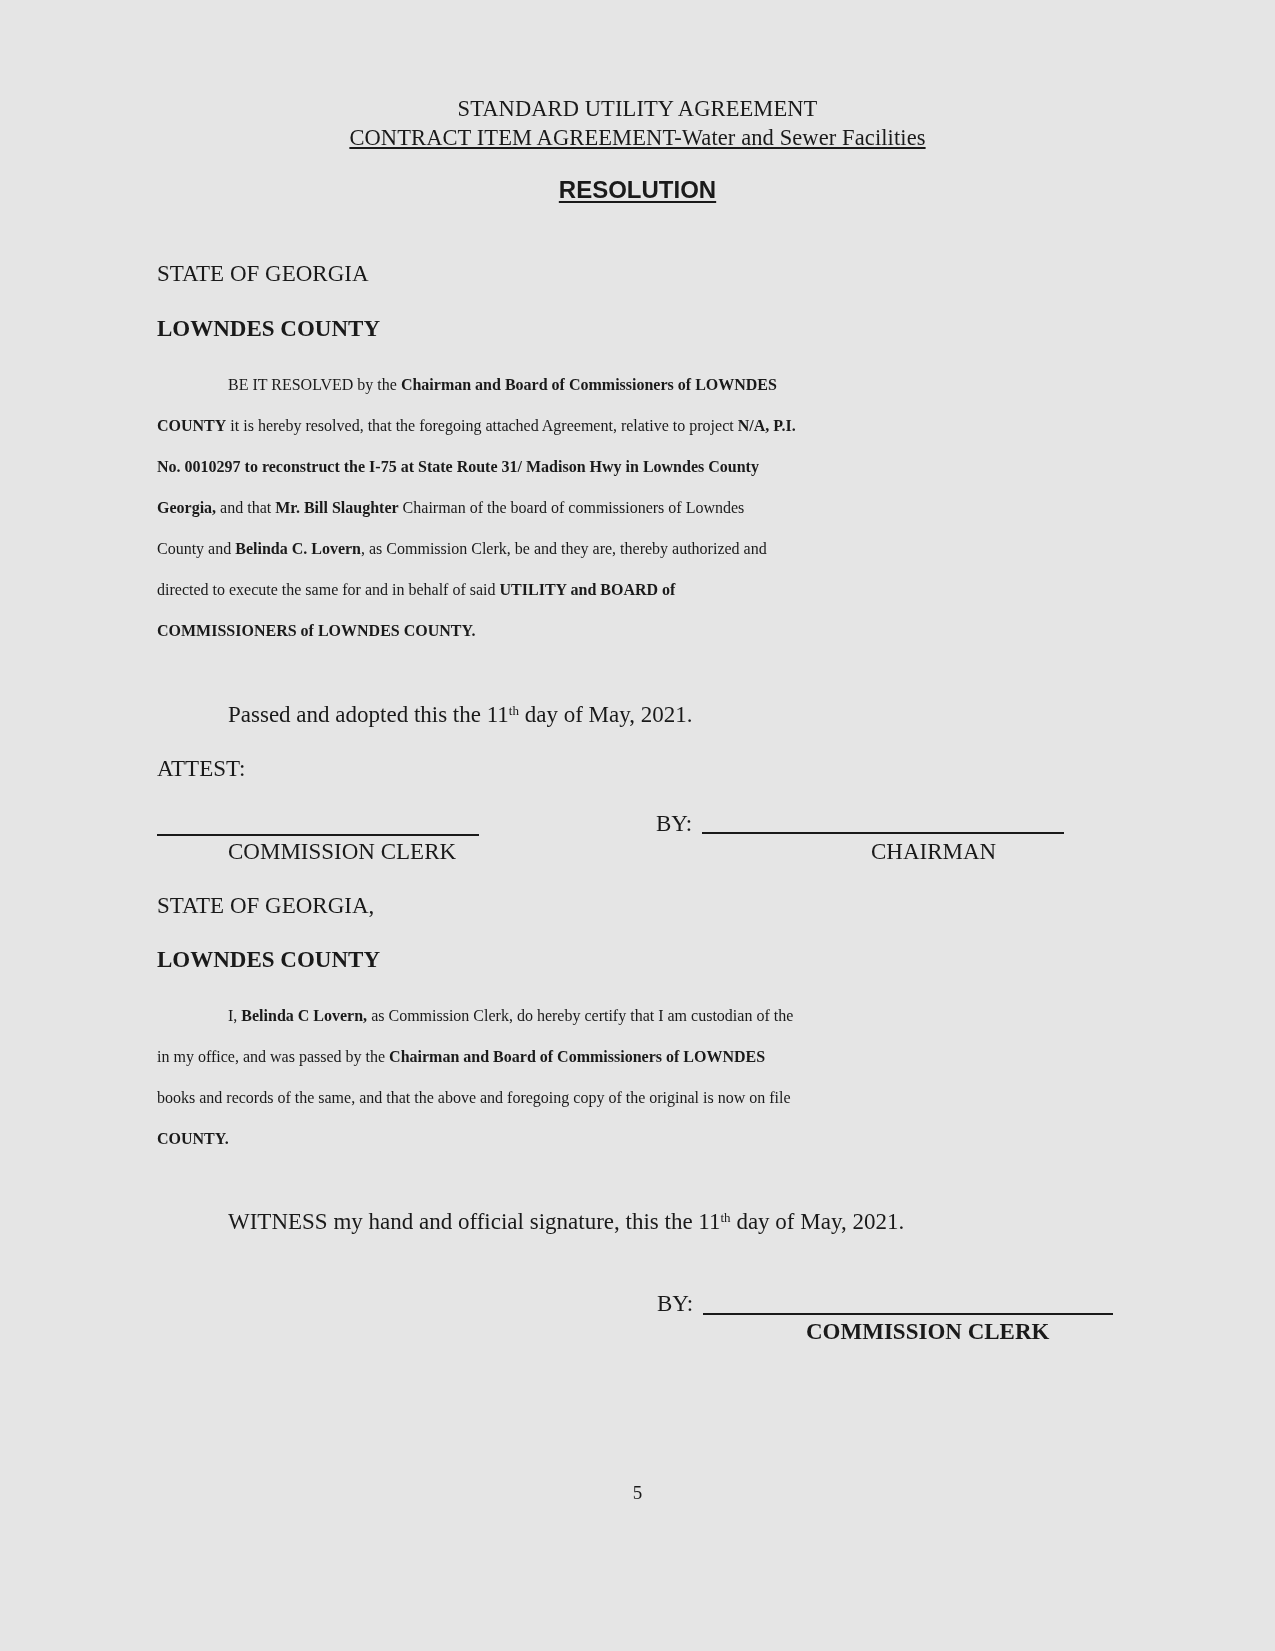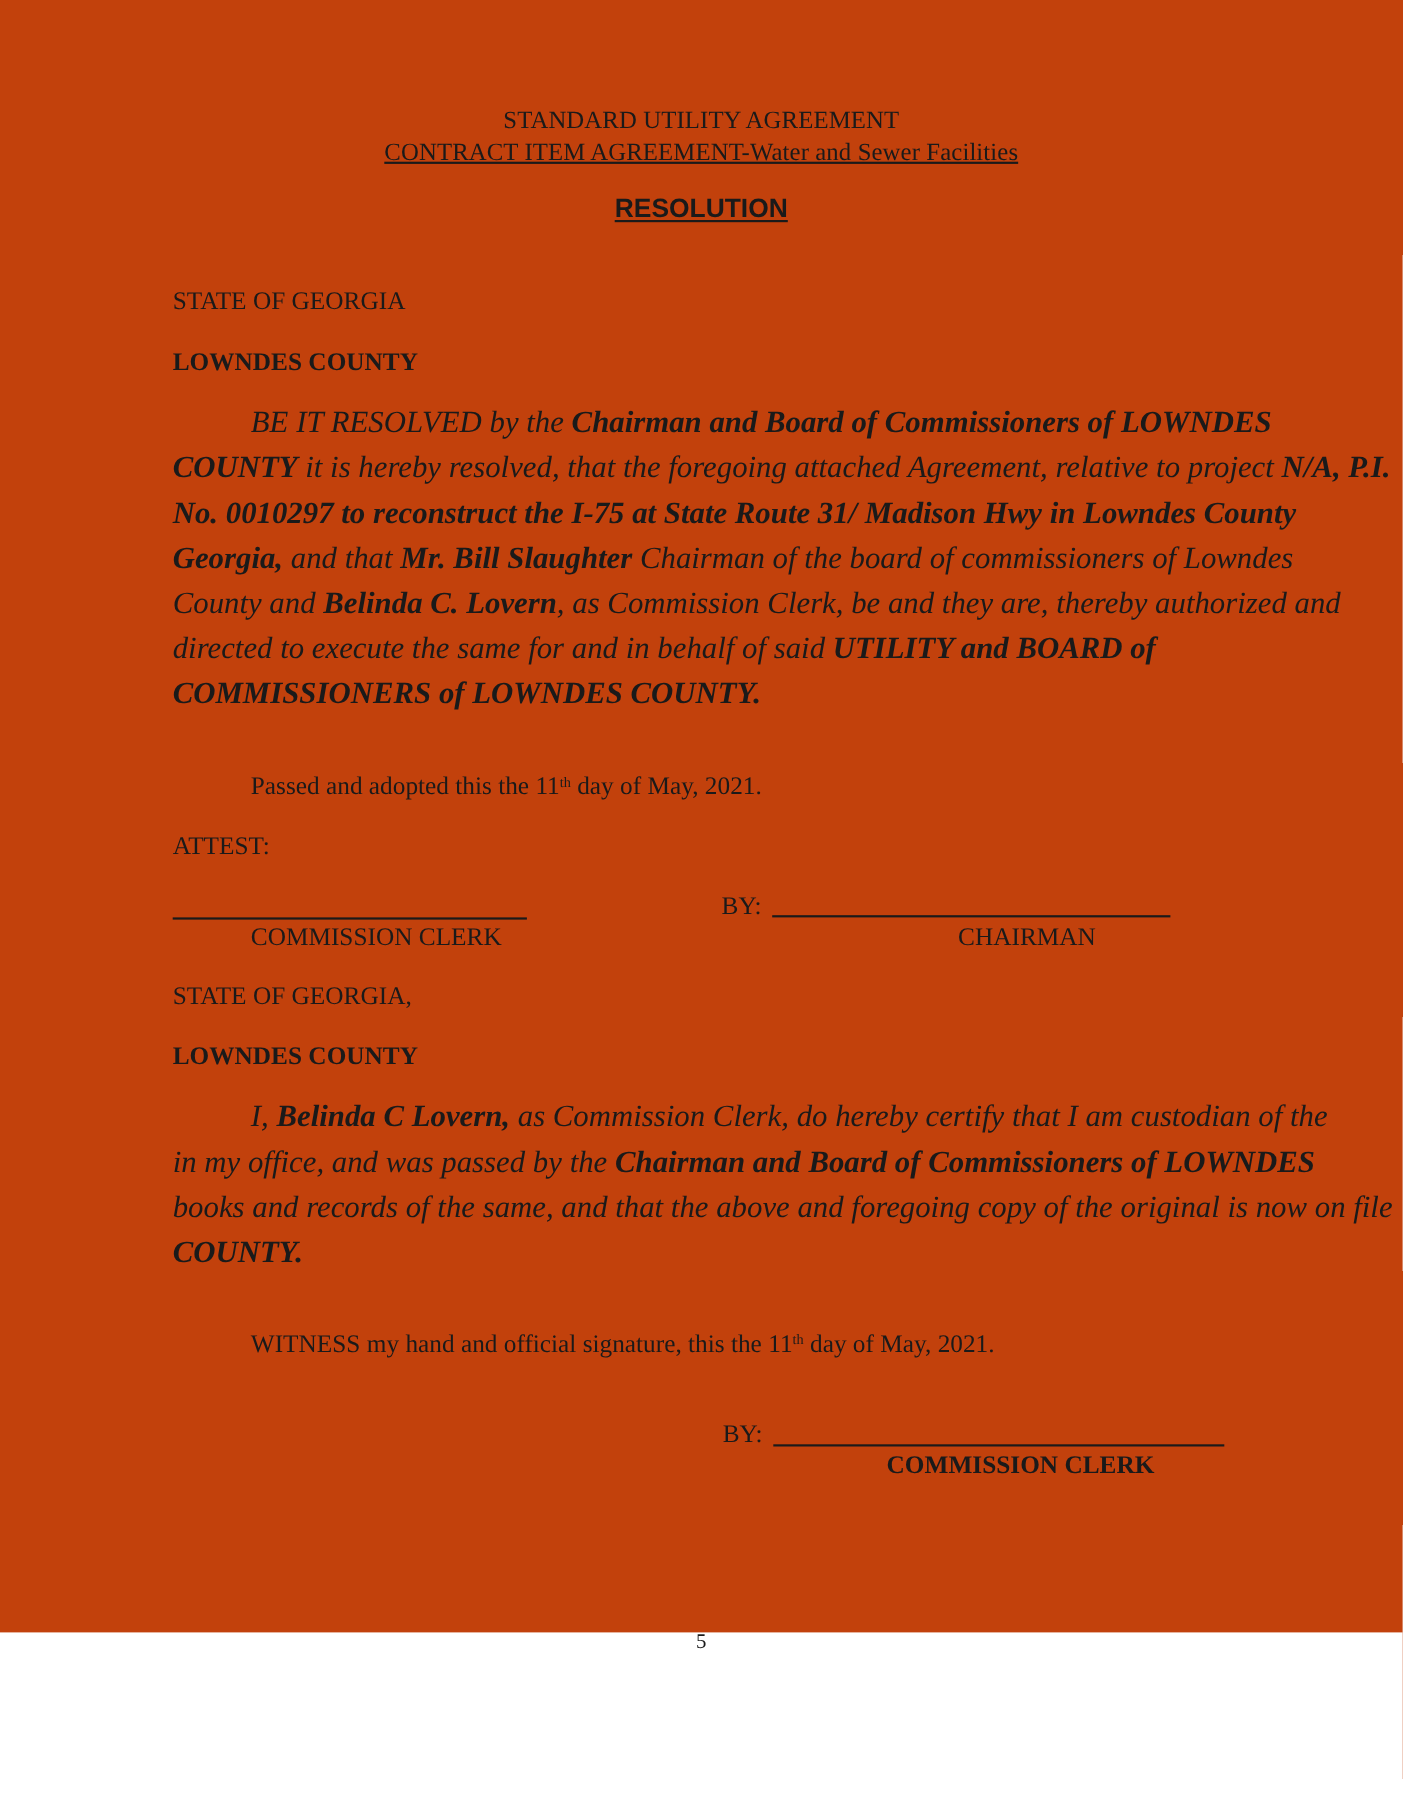--- a/index.html
+++ b/index.html
@@ -1,27 +1,27 @@
 <!DOCTYPE html>
 <html><head>
   <meta charset="utf-8">
   <style>
     html, body { margin: 0; padding: 0; background: #ffffff; }
     body { width: 1275px; height: 1651px; position: relative; overflow: hidden;
            font-family: "Liberation Serif", "DejaVu Serif", serif; color: #1a1a1a; }
-    .page { position: absolute; left: 0; top: 0; width: 1275px; height: 1484px; background: #c2410c; }
+    .page { position: absolute; left: 0; top: 0; width: 1275px; height: 1651px; background: #e5e5e5; }
     .abs { position: absolute; white-space: nowrap; }
     .t { font-size: 23px; line-height: 28px; }
     .center { left: 0; width: 1275px; text-align: center; }
     .hdr { font-size: 22.5px; letter-spacing: 0.1px; }
     .resolution { font-family: "Liberation Sans", "DejaVu Sans", sans-serif; font-weight: bold;
                   font-size: 24px; text-decoration: underline; text-underline-offset: 3px; }
     b { font-weight: bold; }
-    .para { position: absolute; left: 157px; width: 950px; font-size: 28px; line-height: 41px;
-            white-space: normal; text-align: left; font-style: italic; }
+    .para { position: absolute; left: 157px; width: 950px; font-size: 16px; line-height: 41px;
+            white-space: normal; text-align: left; }
     .para .line { display: block; white-space: nowrap; }
     .indent { padding-left: 71px; }
     sup { font-size: 13px; vertical-align: top; position: relative; top: -4px; text-align: center; }
     .sigline { position: absolute; height: 0; border-top: 2px solid #1a1a1a; }
   </style>
 </head>
 <body>
 
 <div class="page">
 

